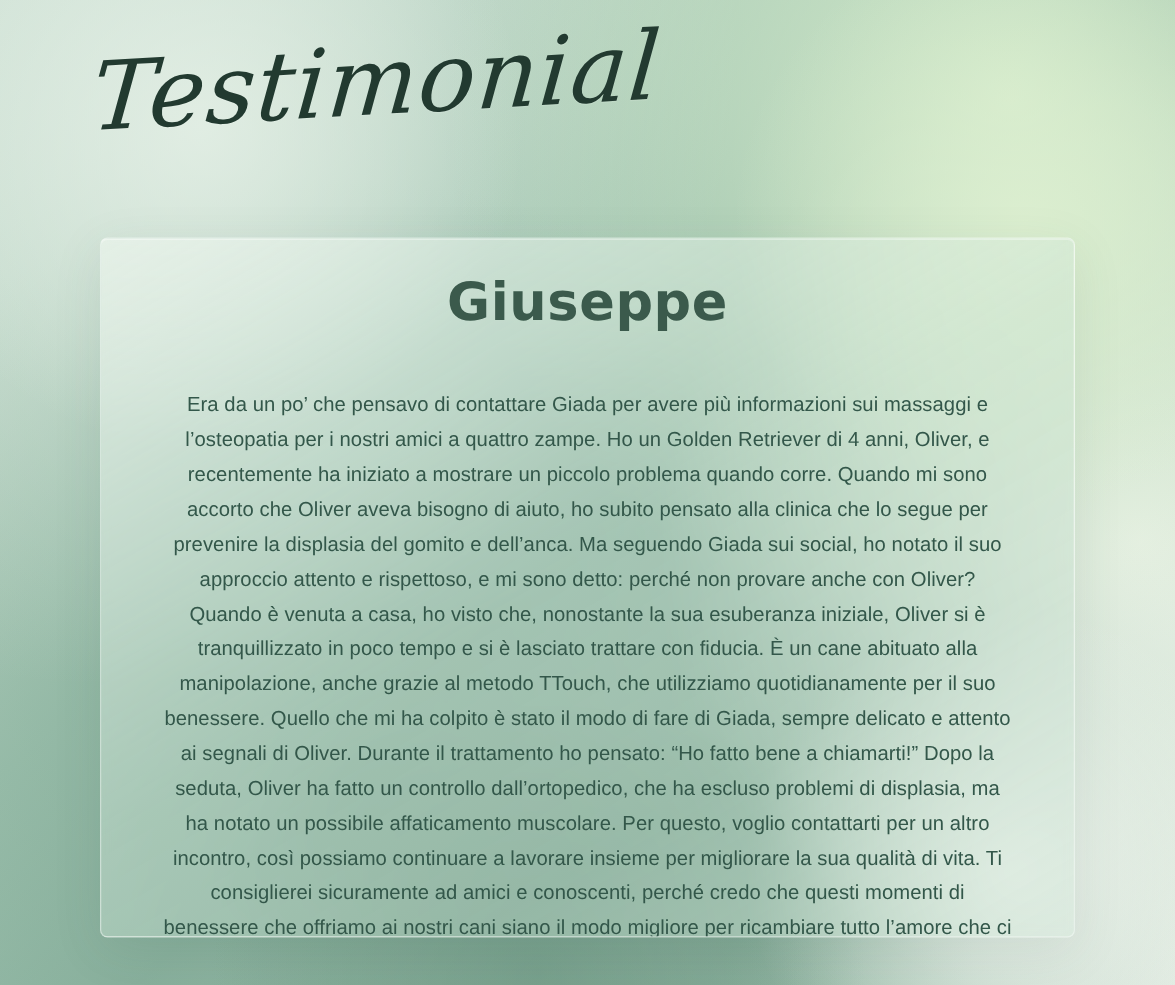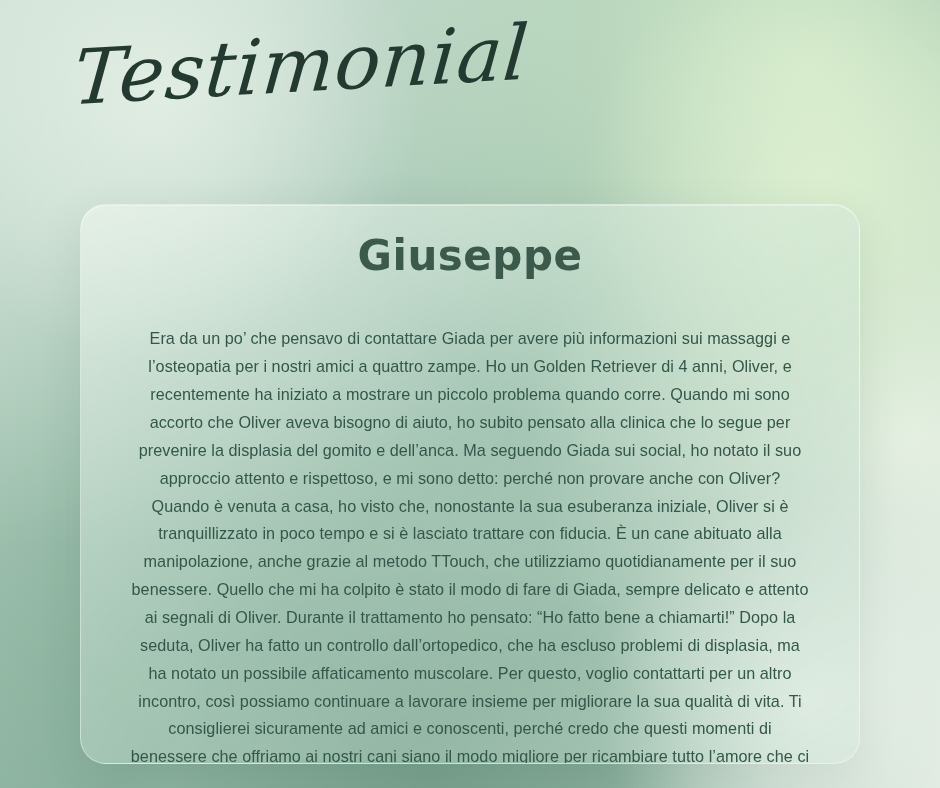--- a/index.html
+++ b/index.html
@@ -81,24 +81,24 @@
     letter-spacing: 1px;
     transform: rotate(-3.2deg) skewX(-8deg);
     transform-origin: left center;
     text-shadow: 0 1px 0 rgba(255,255,255,0.12);
     white-space: nowrap;
   }
 
   .card {
     position: absolute;
     left: 80px;
-    top: 204px;
+    top: 190px;
     width: 780px;
     height: 560px;
-    border-radius: 26px;
+    border-radius: 6px;
     background: linear-gradient(150deg,
         rgba(238,246,238,0.62) 0%,
         rgba(226,240,230,0.52) 22%,
         rgba(208,230,216,0.42) 48%,
         rgba(196,222,206,0.38) 72%,
         rgba(214,234,220,0.46) 100%);
     border: 1px solid rgba(255,255,255,0.40);
     box-shadow: 0 10px 40px rgba(60,90,75,0.10), inset 0 1px 0 rgba(255,255,255,0.35);
     backdrop-filter: blur(4px);
     box-sizing: border-box;

